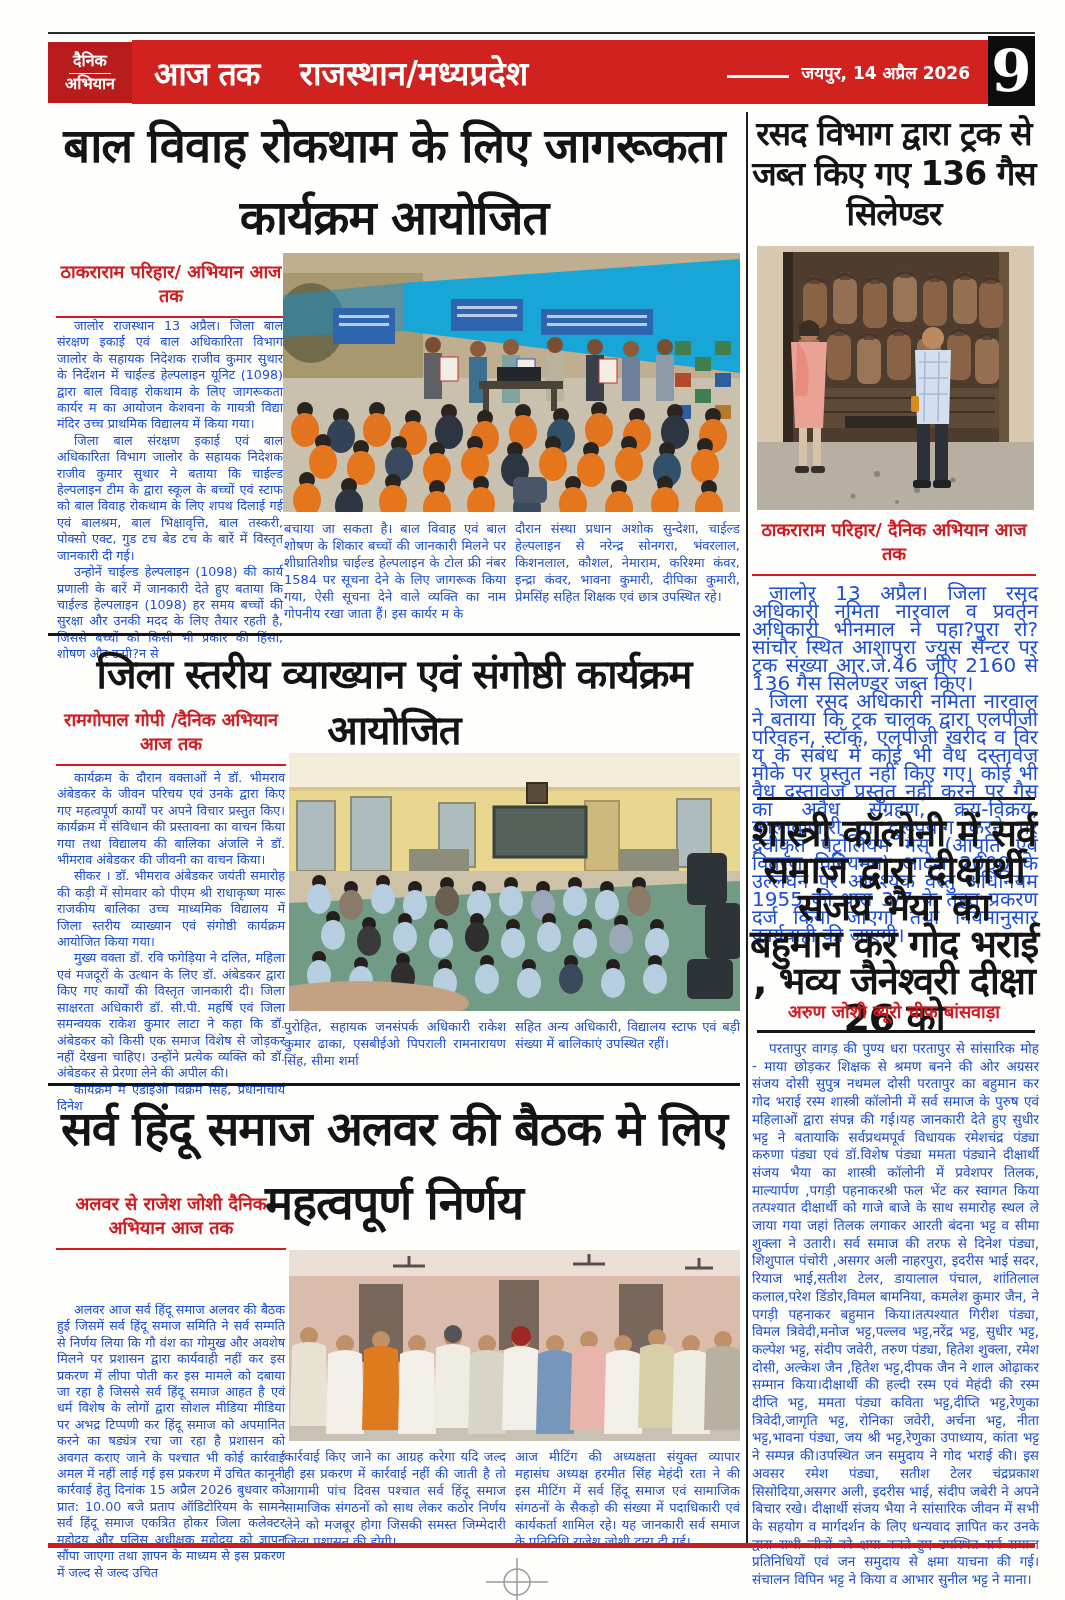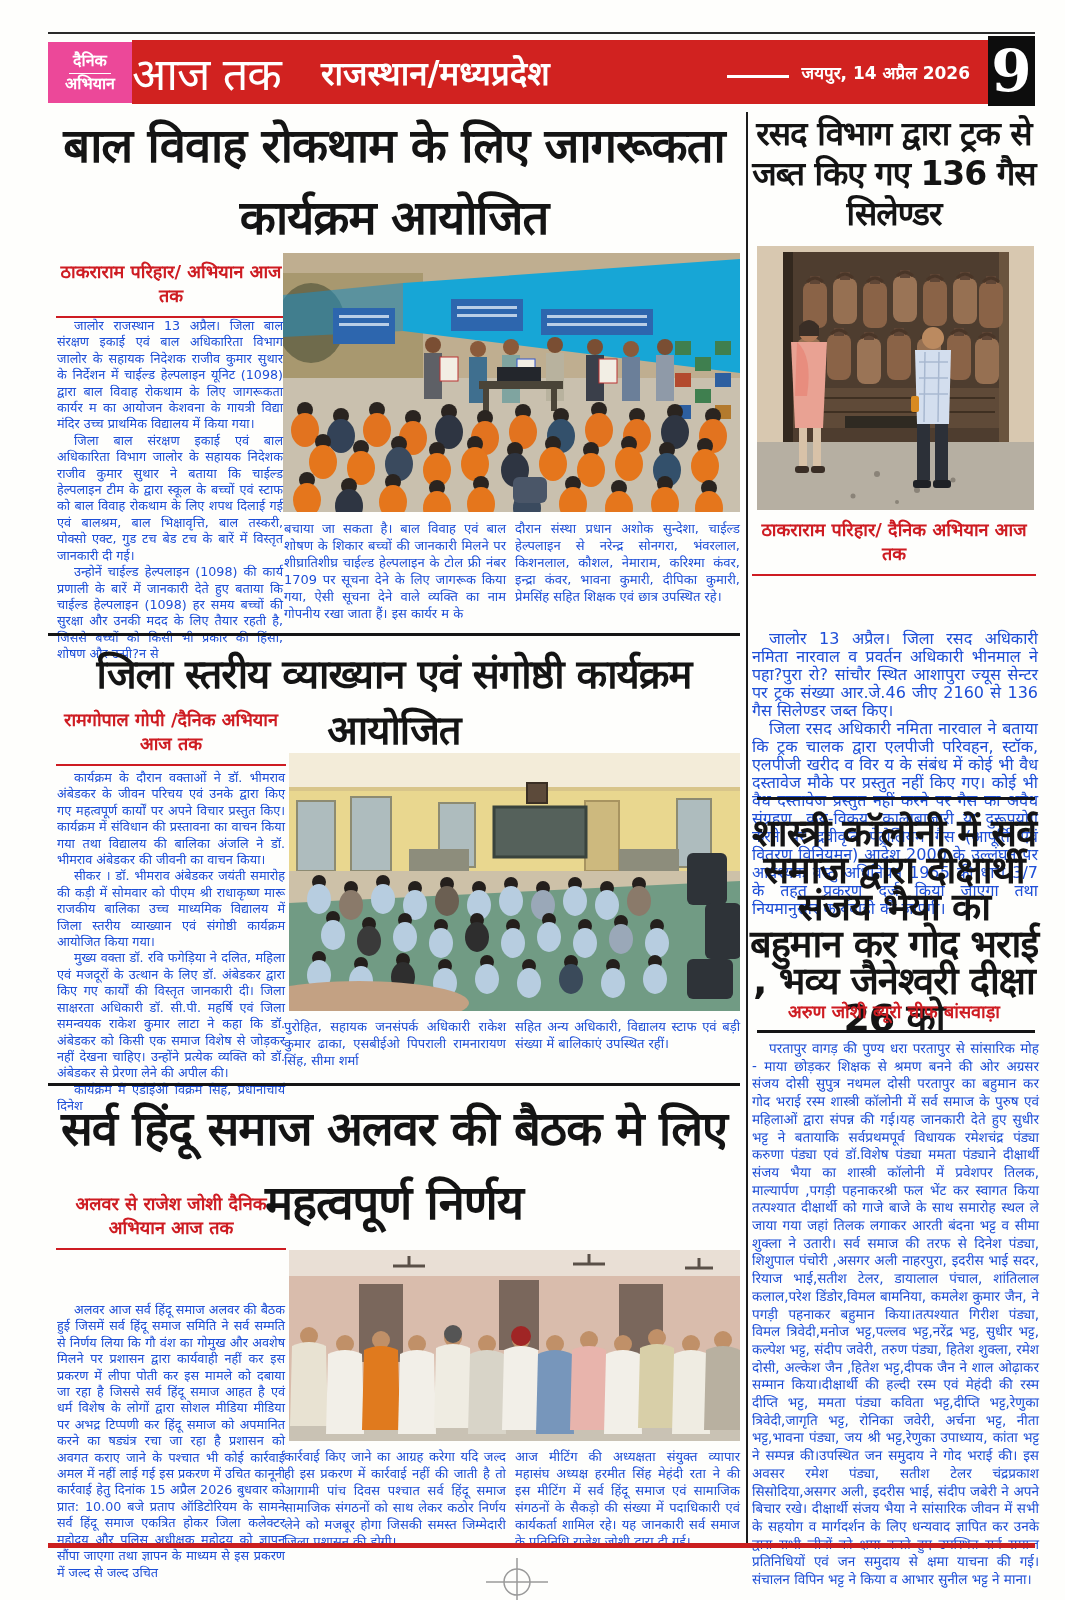--- a/index.html
+++ b/index.html
@@ -3,44 +3,44 @@
 <meta charset="utf-8">
 <style>
   * { box-sizing: border-box; }
   html,body { margin:0; padding:0; background:#ffffff; }
   body { font-family:"DejaVu Sans", sans-serif; }
   .page { position:relative; width:1065px; height:1600px; background:#fefefc; overflow:hidden; margin:0 auto; }
   .abs { position:absolute; }
 
   
   .top-hairline { background:#2a2a2a; height:2px; }
-  .logo-box { background:#ec4899; color:#fff; display:flex; flex-direction:column; align-items:center; justify-content:center; font-weight:bold; font-size:16px; line-height:1.3; text-align:center; }
+  .logo-box { background:#b91c1c; color:#fff; display:flex; flex-direction:column; align-items:center; justify-content:center; font-weight:bold; font-size:16px; line-height:1.3; text-align:center; }
   .logo-box .l1 { border-bottom:1.5px solid #fff; padding:0 4px 1px; }
   .banner { background:#d12220; color:#fff; display:flex; align-items:center; }
-  .brand { font-size:45px; font-weight:400; letter-spacing:-1px; white-space:nowrap; }
+  .brand { font-size:32px; font-weight:700; letter-spacing:-1px; margin-left:22px; white-space:nowrap; }
   .region { font-size:33px; font-weight:700; margin-left:40px; white-space:nowrap; }
   .dateline-wrap { margin-left:auto; margin-right:18px; text-align:right; position:relative; }
   .dateline { font-size:17px; font-weight:700; white-space:nowrap; }
   .date-dash { position:absolute; left:-75px; top:14px; width:62px; height:3px; background:#ffffff; }
   .pagenum-box { background:#0d0d0d; color:#fff; display:flex; align-items:center; justify-content:center; font-family:"DejaVu Serif", serif; font-size:58px; font-weight:bold; }
 
   
   .headline { font-weight:800; color:#141414; text-align:center; letter-spacing:-1px; }
   .h-xl { font-size:47px; line-height:72px; }
   .h-l  { font-size:40px; line-height:56px; }
   .h3-xl{ font-size:47px; line-height:74px; }
   .hr-1 { font-size:33px; line-height:40px; }
   .hr-2 { font-size:38px; line-height:37px; }
   .byline { color:#ce1c22; font-weight:700; font-size:18px; line-height:1.35; text-align:center; }
   .byline.u { border-bottom:2.5px solid #ce1c22; padding-bottom:7px; }
   .body-txt { color:#1d4ed8; text-align:justify; }
   .body-txt p { margin:0; text-indent:17px; }
   .fs-s  { font-size:12.7px; line-height:16.4px; }
   .fs-sm { font-size:13px;   line-height:17px; }
-  .fs-m  { font-size:16px; line-height:18px;margin-top:46px; }
+  .fs-m  { font-size:20px; line-height:18px; }
   .fs-m2 { font-size:13.5px; line-height:17.7px; }
   .rule-dark { background:#151515; }
   .rule-red  { background:#cb1f1f; }
   .divider-v { background:#1c1c1c; }
   svg { display:block; }
 </style>
 </head>
 <body>
 
 <div class="page">
@@ -165,21 +165,21 @@
         <rect x="230" y="224" width="34" height="26" rx="6" fill="#4a5668"></rect>
       </g>
     </svg>
   </div>
 
   <div class="abs body-txt fs-s" style="left:57px;top:318px;width:226px;height:308px;">
     <p>जालोर राजस्थान 13 अप्रैल। जिला बाल संरक्षण इकाई एवं बाल अधिकारिता विभाग जालोर के सहायक निदेशक राजीव कुमार सुथार के निर्देशन में चाईल्ड हेल्पलाइन यूनिट (1098) द्वारा बाल विवाह रोकथाम के लिए जागरूकता कार्यर म का आयोजन केशवना के गायत्री विद्या मंदिर उच्च प्राथमिक विद्यालय में किया गया।</p>
     <p>जिला बाल संरक्षण इकाई एवं बाल अधिकारिता विभाग जालोर के सहायक निदेशक राजीव कुमार सुथार ने बताया कि चाईल्ड हेल्पलाइन टीम के द्वारा स्कूल के बच्चों एवं स्टाफ को बाल विवाह रोकथाम के लिए शपथ दिलाई गई एवं बालश्रम, बाल भिक्षावृत्ति, बाल तस्करी, पोक्सो एक्ट, गुड टच बेड टच के बारें में विस्तृत जानकारी दी गई।</p>
     <p>उन्होनें चाईल्ड हेल्पलाइन (1098) की कार्य प्रणाली के बारें में जानकारी देते हुए बताया कि चाईल्ड हेल्पलाइन (1098) हर समय बच्चों की सुरक्षा और उनकी मदद के लिए तैयार रहती है, जिससे बच्चों को किसी भी प्रकार की हिंसा, शोषण और उत्पी?न से</p>
   </div>
-  <div class="abs body-txt fs-sm" style="left:284px;top:520px;width:222px;">बचाया जा सकता है। बाल विवाह एवं बाल शोषण के शिकार बच्चों की जानकारी मिलने पर शीघ्रातिशीघ्र चाईल्ड हेल्पलाइन के टोल फ्री नंबर 1709 पर सूचना देने के लिए जागरूक किया गया, ऐसी सूचना देने वाले व्यक्ति का नाम गोपनीय रखा जाता हैं। इस कार्यर म के</div>
+  <div class="abs body-txt fs-sm" style="left:284px;top:520px;width:222px;">बचाया जा सकता है। बाल विवाह एवं बाल शोषण के शिकार बच्चों की जानकारी मिलने पर शीघ्रातिशीघ्र चाईल्ड हेल्पलाइन के टोल फ्री नंबर 1584 पर सूचना देने के लिए जागरूक किया गया, ऐसी सूचना देने वाले व्यक्ति का नाम गोपनीय रखा जाता हैं। इस कार्यर म के</div>
   <div class="abs body-txt fs-sm" style="left:515px;top:520px;width:225px;">दौरान संस्था प्रधान अशोक सुन्देशा, चाईल्ड हेल्पलाइन से नरेन्द्र सोनगरा, भंवरलाल, किशनलाल, कौशल, नेमाराम, करिश्मा कंवर, इन्द्रा कंवर, भावना कुमारी, दीपिका कुमारी, प्रेमसिंह सहित शिक्षक एवं छात्र उपस्थित रहे।</div>
 
   <div class="abs rule-dark" style="left:48px;top:633px;width:692px;height:2.5px;"></div>
 
   <div class="abs headline h-l" style="left:48px;top:646px;width:692px;">जिला स्तरीय व्याख्यान एवं संगोष्ठी कार्यक्रम आयोजित</div>
   <div class="abs byline u" style="left:56px;top:708px;width:230px;">रामगोपाल गोपी /दैनिक अभियान आज तक</div>
 
   <div class="abs" style="left:289px;top:753px;width:451px;height:258px;">
     <svg width="451" height="258" viewBox="0 0 451 258">
       <defs>

